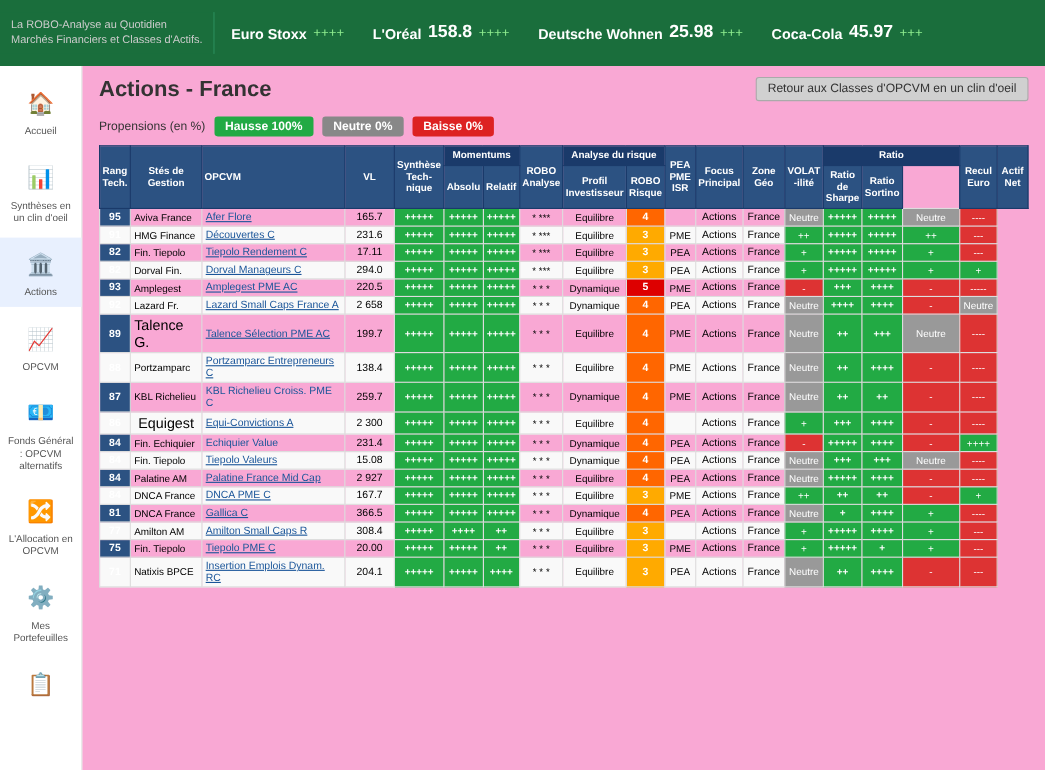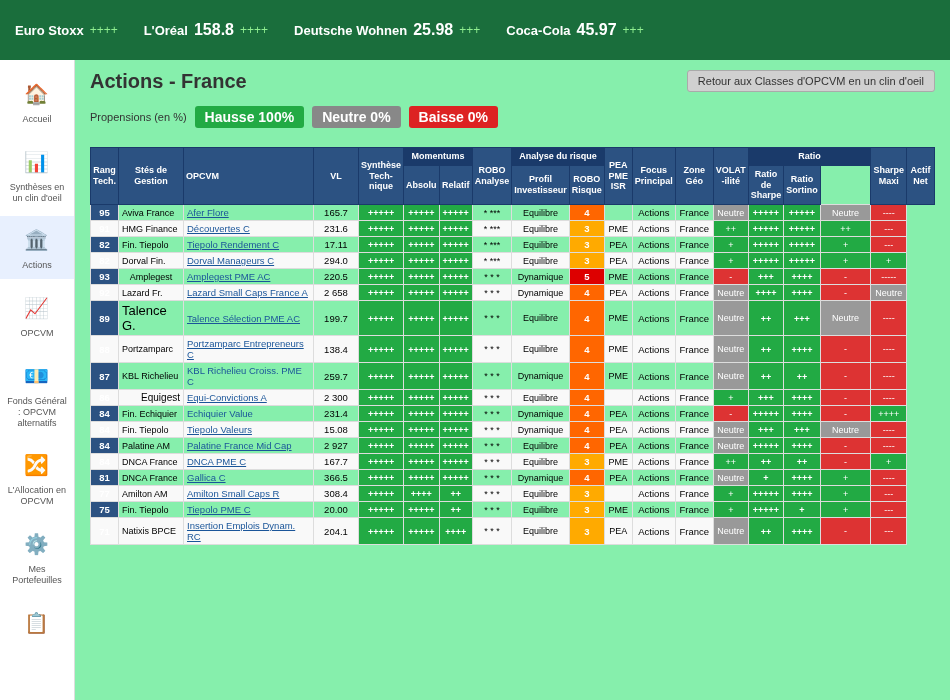--- a/index.html
+++ b/index.html
@@ -75,21 +75,21 @@
       display: flex;
       align-items: center;
       justify-content: center;
       font-size: 20px;
     }
     .sidebar-label { font-size: 9px; line-height: 1.2; color: #555; }
 
     
     .main-content {
       flex: 1;
-      background: #86efac;
+      background: #f9a8d4;
       overflow-y: auto;
       padding: 10px 15px;
     }
 
     .page-title {
       font-size: 20px;
       font-weight: bold;
       color: #333;
       margin-bottom: 8px;
     }
@@ -104,29 +104,29 @@
       border-radius: 3px;
       color: #333;
     }
 
     .isin-hint { font-size: 11px; color: #555; margin-bottom: 6px; }
 
     .propension-row {
       display: flex;
       align-items: center;
       gap: 8px;
-      margin-bottom: 19px;
+      margin-bottom: 8px;
       font-size: 11px;
     }
     .prop-label { color: #333; }
     .prop-btn {
       padding: 3px 10px;
       border: none;
       border-radius: 3px;
-      font-size: 14px;
+      font-size: 11px;
       font-weight: bold;
       cursor: pointer;
     }
     .prop-hausse { background: #22aa44; color: white; }
     .prop-neutre { background: #888; color: white; }
     .prop-baisse { background: #dd2222; color: white; }
 
     
     .data-table {
       width: 100%;
@@ -179,20 +179,24 @@
       display: flex;
       justify-content: space-between;
       align-items: flex-start;
       margin-bottom: 5px;
     }
   </style>
 </head>
 <body>
 
 <div class="ticker-bar">
+  <div class="ticker-logo">
+    <div>La ROBO-Analyse au Quotidien</div>
+    <div>Marchés Financiers et Classes d'Actifs.</div>
+  </div>
   <div class="ticker-content">
 
   <div class="ticker-item">
     <span class="ticker-name">Euro Stoxx</span>
 
     <span class="ticker-change ">++++</span>
   </div>
       <div class="ticker-item">
     <span class="ticker-name">L'Oréal</span>
     <span class="ticker-value">158.8</span>
@@ -271,21 +275,21 @@
           <th rowspan="2" class="col-vl">VL</th>
           <th rowspan="2" class="col-small">Synthèse Tech-nique</th>
           <th colspan="2" class="group-header">Momentums</th>
           <th rowspan="2" class="col-small">ROBO Analyse</th>
           <th colspan="2" class="group-header">Analyse du risque</th>
           <th rowspan="2" class="col-small">PEA PME ISR</th>
           <th rowspan="2" class="col-med">Focus Principal</th>
           <th rowspan="2" class="col-med">Zone Géo</th>
           <th rowspan="2" class="col-small">VOLAT -ilité</th>
           <th colspan="3" class="group-header">Ratio</th>
-          <th rowspan="2" class="col-small">Sharpe Maxi</th>
+          <th rowspan="2" class="col-small">Recul Euro</th>
           <th rowspan="2" class="col-small">Actif Net</th>
         </tr>
         <tr>
           <th class="col-small">Absolu</th>
           <th class="col-small">Relatif</th>
           <th class="col-med">Profil Investisseur</th>
           <th class="col-small">ROBO Risque</th>
           <th class="col-small">Ratio de Sharpe</th>
           <th class="col-small">Ratio Sortino</th>
         </tr>
@@ -366,21 +370,21 @@
     <td>Actions</td>
     <td>France</td>
     <td class="bg-green" style="font-size:9px">+</td>
     <td class="bg-green"><span class="pluses">+++++</span></td>
     <td class="bg-green"><span class="pluses">+++++</span></td>
     <td class="bg-green" style="font-size:9px">+</td>
     <td class="bg-green" style="font-size:9px">+</td>
   </tr>
           <tr>
     <td class="rank-cell">93</td>
-    <td style="text-align:center;font-size:9px">Amplegest</td>
+    <td style="text-align:left;font-size:9px">Amplegest</td>
     <td class="col-opcvm" style="text-align:left;cursor:pointer;color:#1a5599;text-decoration:underline">Amplegest PME AC</td>
     <td>220.5</td>
     <td class="bg-green"><span class="pluses">+++++</span></td>
     <td class="bg-green"><span class="pluses">+++++</span></td>
     <td class="bg-green"><span class="pluses">+++++</span></td>
     <td style="font-size:9px">* * *</td>
     <td style="font-size:9px">Dynamique</td>
     <td class="risk-num-5">5</td>
     <td style="font-size:9px">PME</td>
     <td>Actions</td>
@@ -466,21 +470,21 @@
     <td>Actions</td>
     <td>France</td>
     <td class="bg-gray" style="font-size:9px">Neutre</td>
     <td class="bg-green"><span class="pluses">++</span></td>
     <td class="bg-green"><span class="pluses">++</span></td>
     <td class="bg-red" style="font-size:9px">-</td>
     <td class="bg-red" style="font-size:9px">----</td>
   </tr>
           <tr>
     <td class="rank-cell">86</td>
-    <td style="text-align:right;font-size:10px">Equigest</td>
+    <td style="text-align:center;font-size:13px">Equigest</td>
     <td class="col-opcvm" style="text-align:left;cursor:pointer;color:#1a5599;text-decoration:underline">Equi-Convictions A</td>
     <td>2 300</td>
     <td class="bg-green"><span class="pluses">+++++</span></td>
     <td class="bg-green"><span class="pluses">+++++</span></td>
     <td class="bg-green"><span class="pluses">+++++</span></td>
     <td style="font-size:9px">* * *</td>
     <td style="font-size:9px">Equilibre</td>
     <td class="risk-num-4">4</td>
     <td style="font-size:9px"></td>
     <td>Actions</td>

